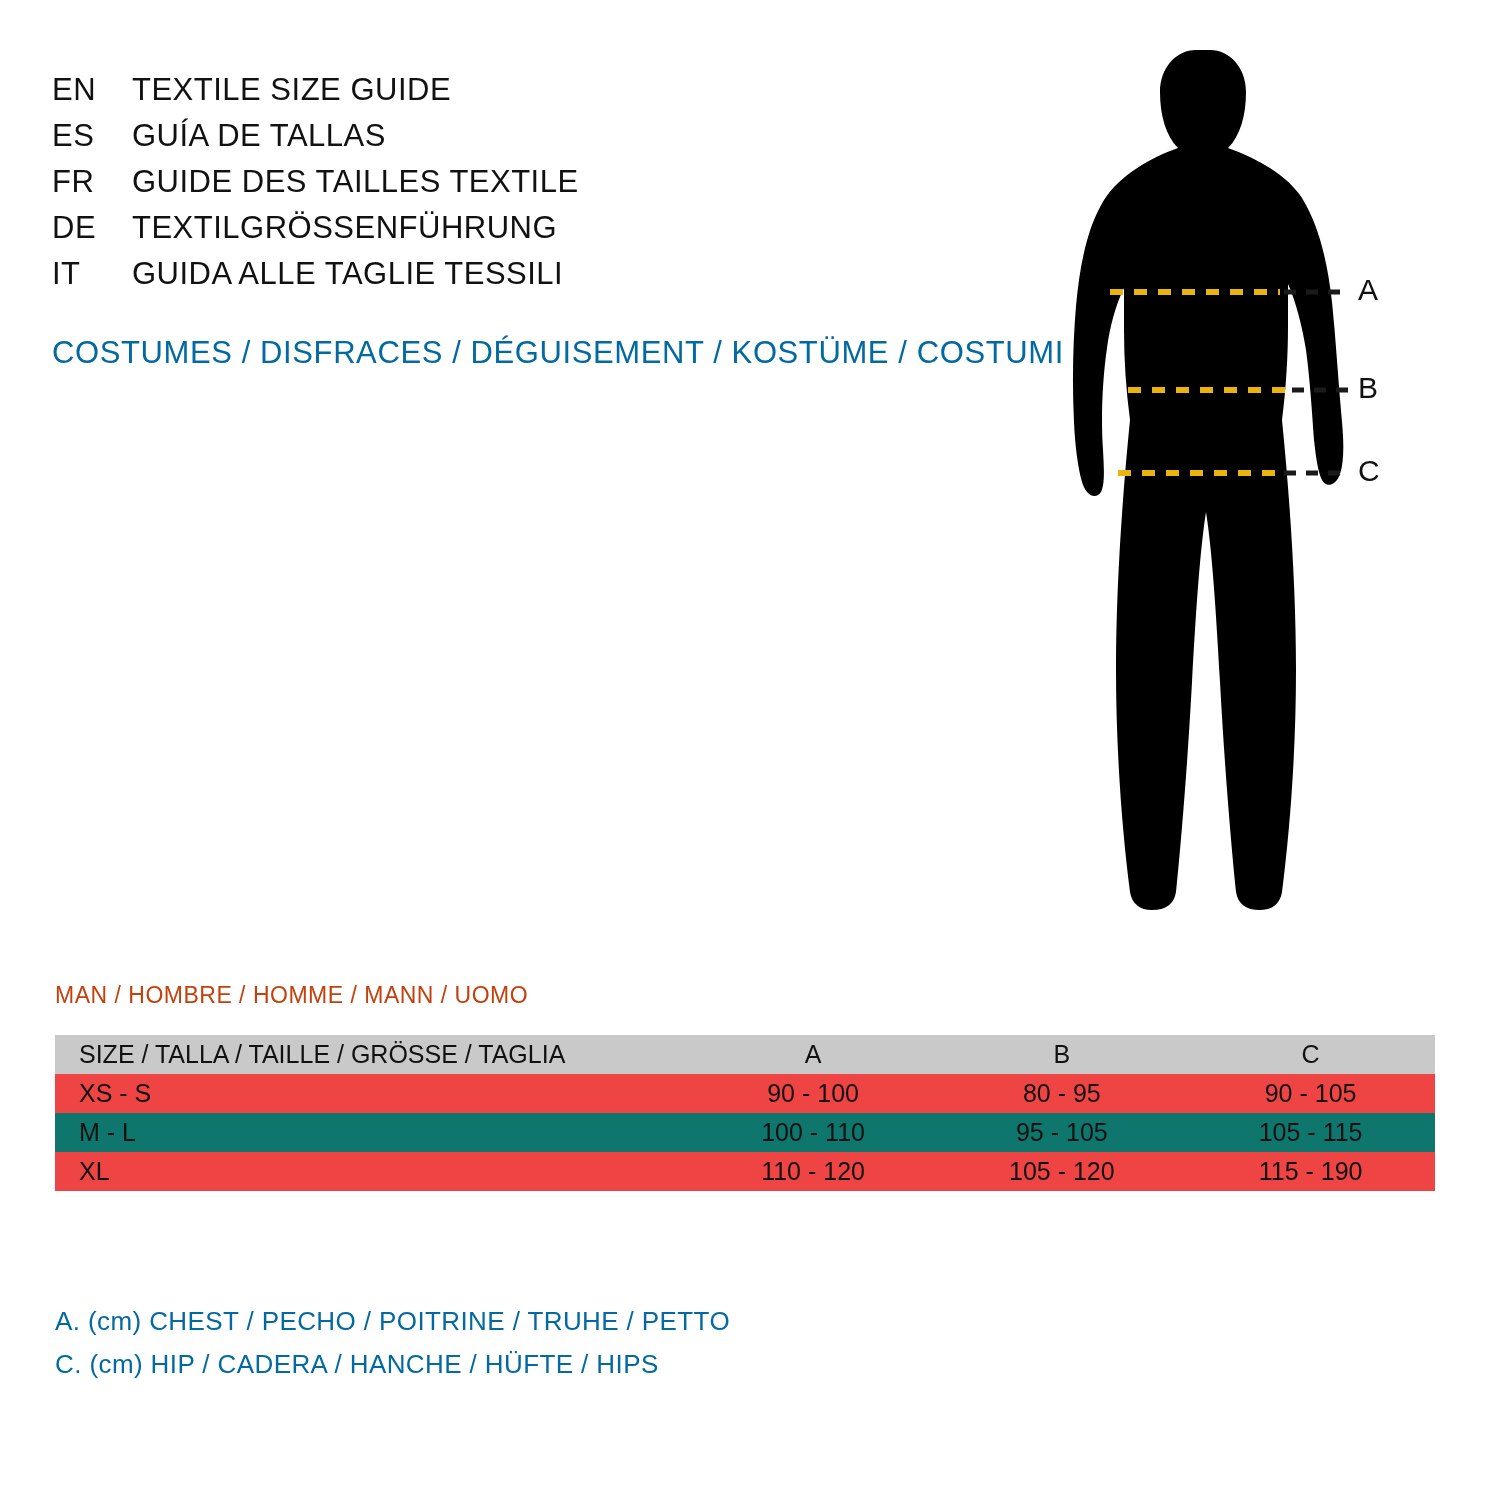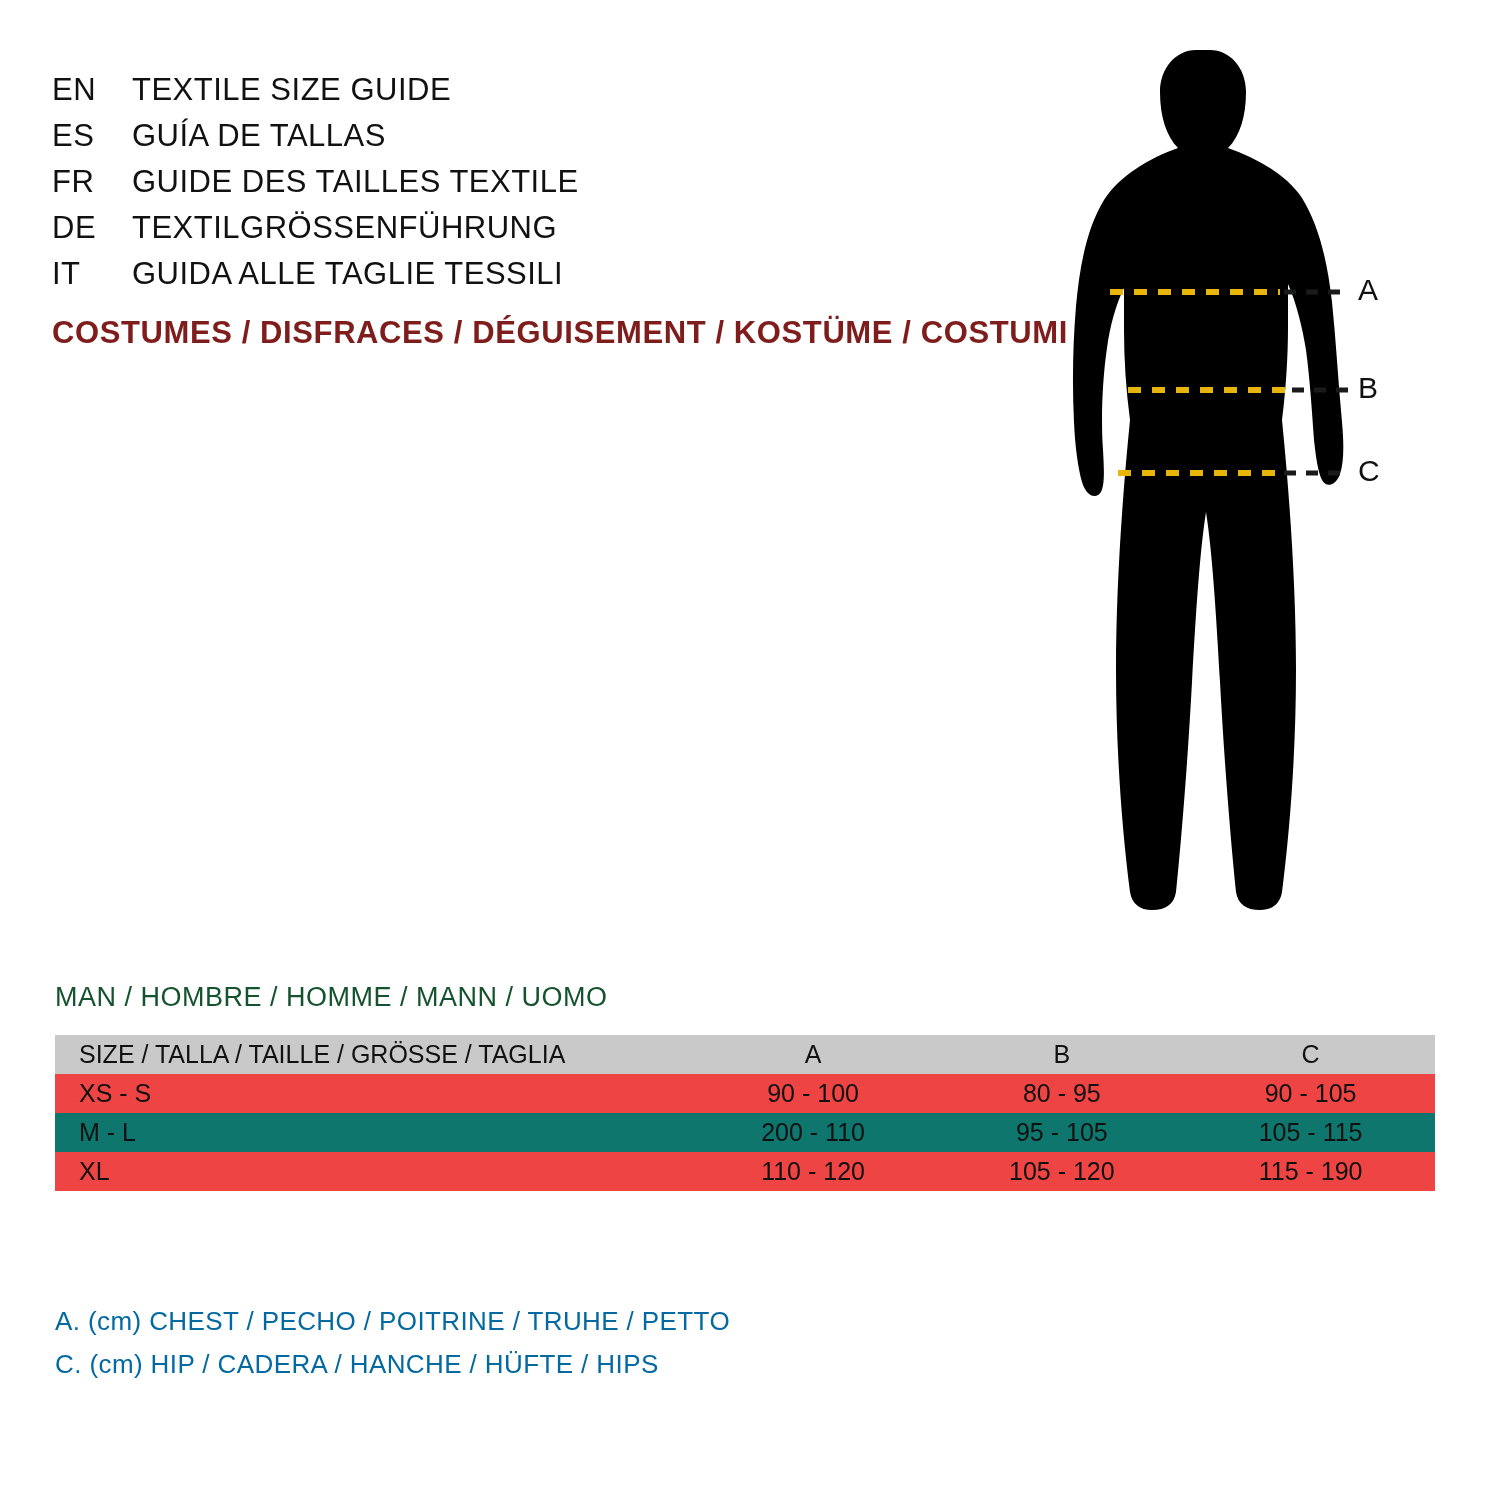--- a/index.html
+++ b/index.html
@@ -40,25 +40,25 @@
     width: 80px;
     flex: 0 0 80px;
   }
   .lang-text {
     flex: 1 1 auto;
   }
 
   .costumes-line {
     position: absolute;
     left: 52px;
-    top: 315px;
+    top: 335px;
     font-size: 31px;
-    font-weight: bold;
+    font-weight: normal;
     letter-spacing: 0.6px;
-    color: #7f1d1d;
+    color: #0369a1;
     white-space: nowrap;
   }
 
   
   .figure-area {
     position: absolute;
     left: 1000px;
     top: 30px;
     width: 470px;
     height: 900px;
@@ -75,23 +75,23 @@
   }
   .label-a { left: 358px; top: 243px; }
   .label-b { left: 358px; top: 341px; }
   .label-c { left: 358px; top: 424px; }
 
   
   .table-title {
     position: absolute;
     left: 55px;
     top: 982px;
-    font-size: 27px;
+    font-size: 23px;
     letter-spacing: 0.5px;
-    color: #14532d;
+    color: #c2410c;
   }
 
   table.size-table {
     position: absolute;
     left: 55px;
     top: 1035px;
     width: 1380px;
     border-collapse: collapse;
     font-size: 25px;
     color: #111111;
@@ -239,21 +239,21 @@
     </thead>
     <tbody>
       <tr class="row-plain">
         <td class="col-size">XS - S</td>
         <td class="col-m">90 - 100</td>
         <td class="col-m">80 - 95</td>
         <td class="col-m">90 - 105</td>
       </tr>
       <tr class="row-alt">
         <td class="col-size">M - L</td>
-        <td class="col-m">200 - 110</td>
+        <td class="col-m">100 - 110</td>
         <td class="col-m">95 - 105</td>
         <td class="col-m">105 - 115</td>
       </tr>
       <tr class="row-plain">
         <td class="col-size">XL</td>
         <td class="col-m">110 - 120</td>
         <td class="col-m">105 - 120</td>
         <td class="col-m">115 - 190</td>
       </tr>
     </tbody>

